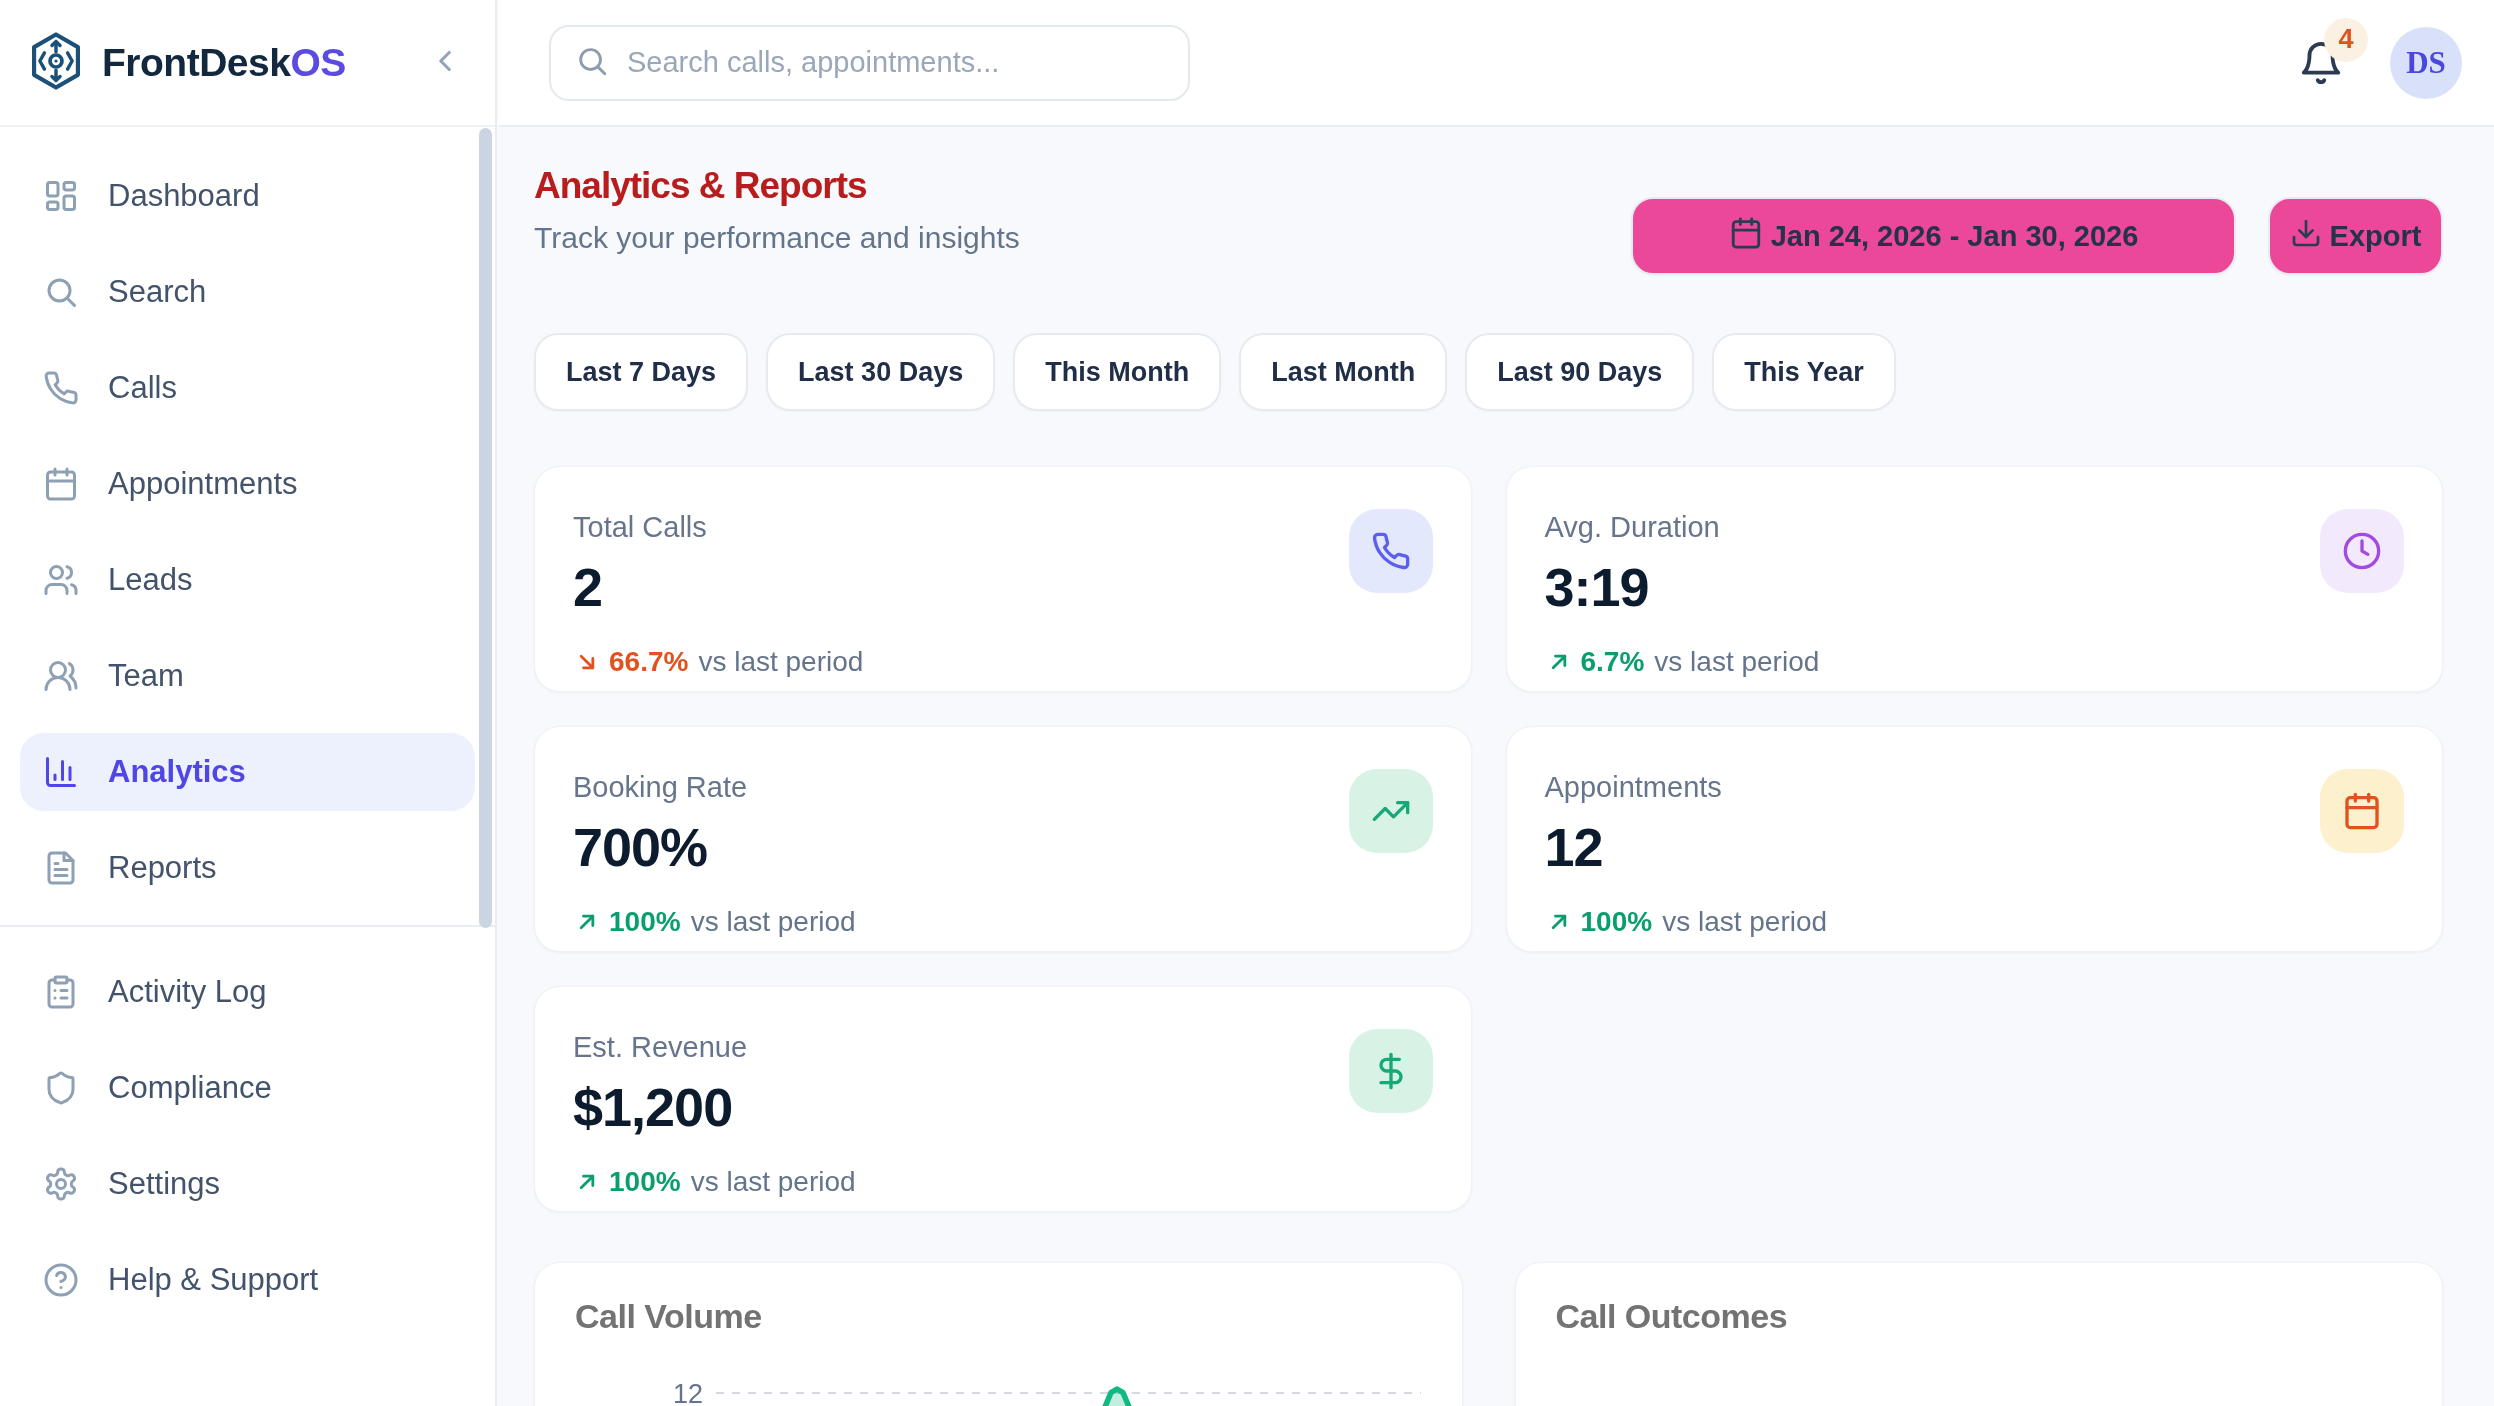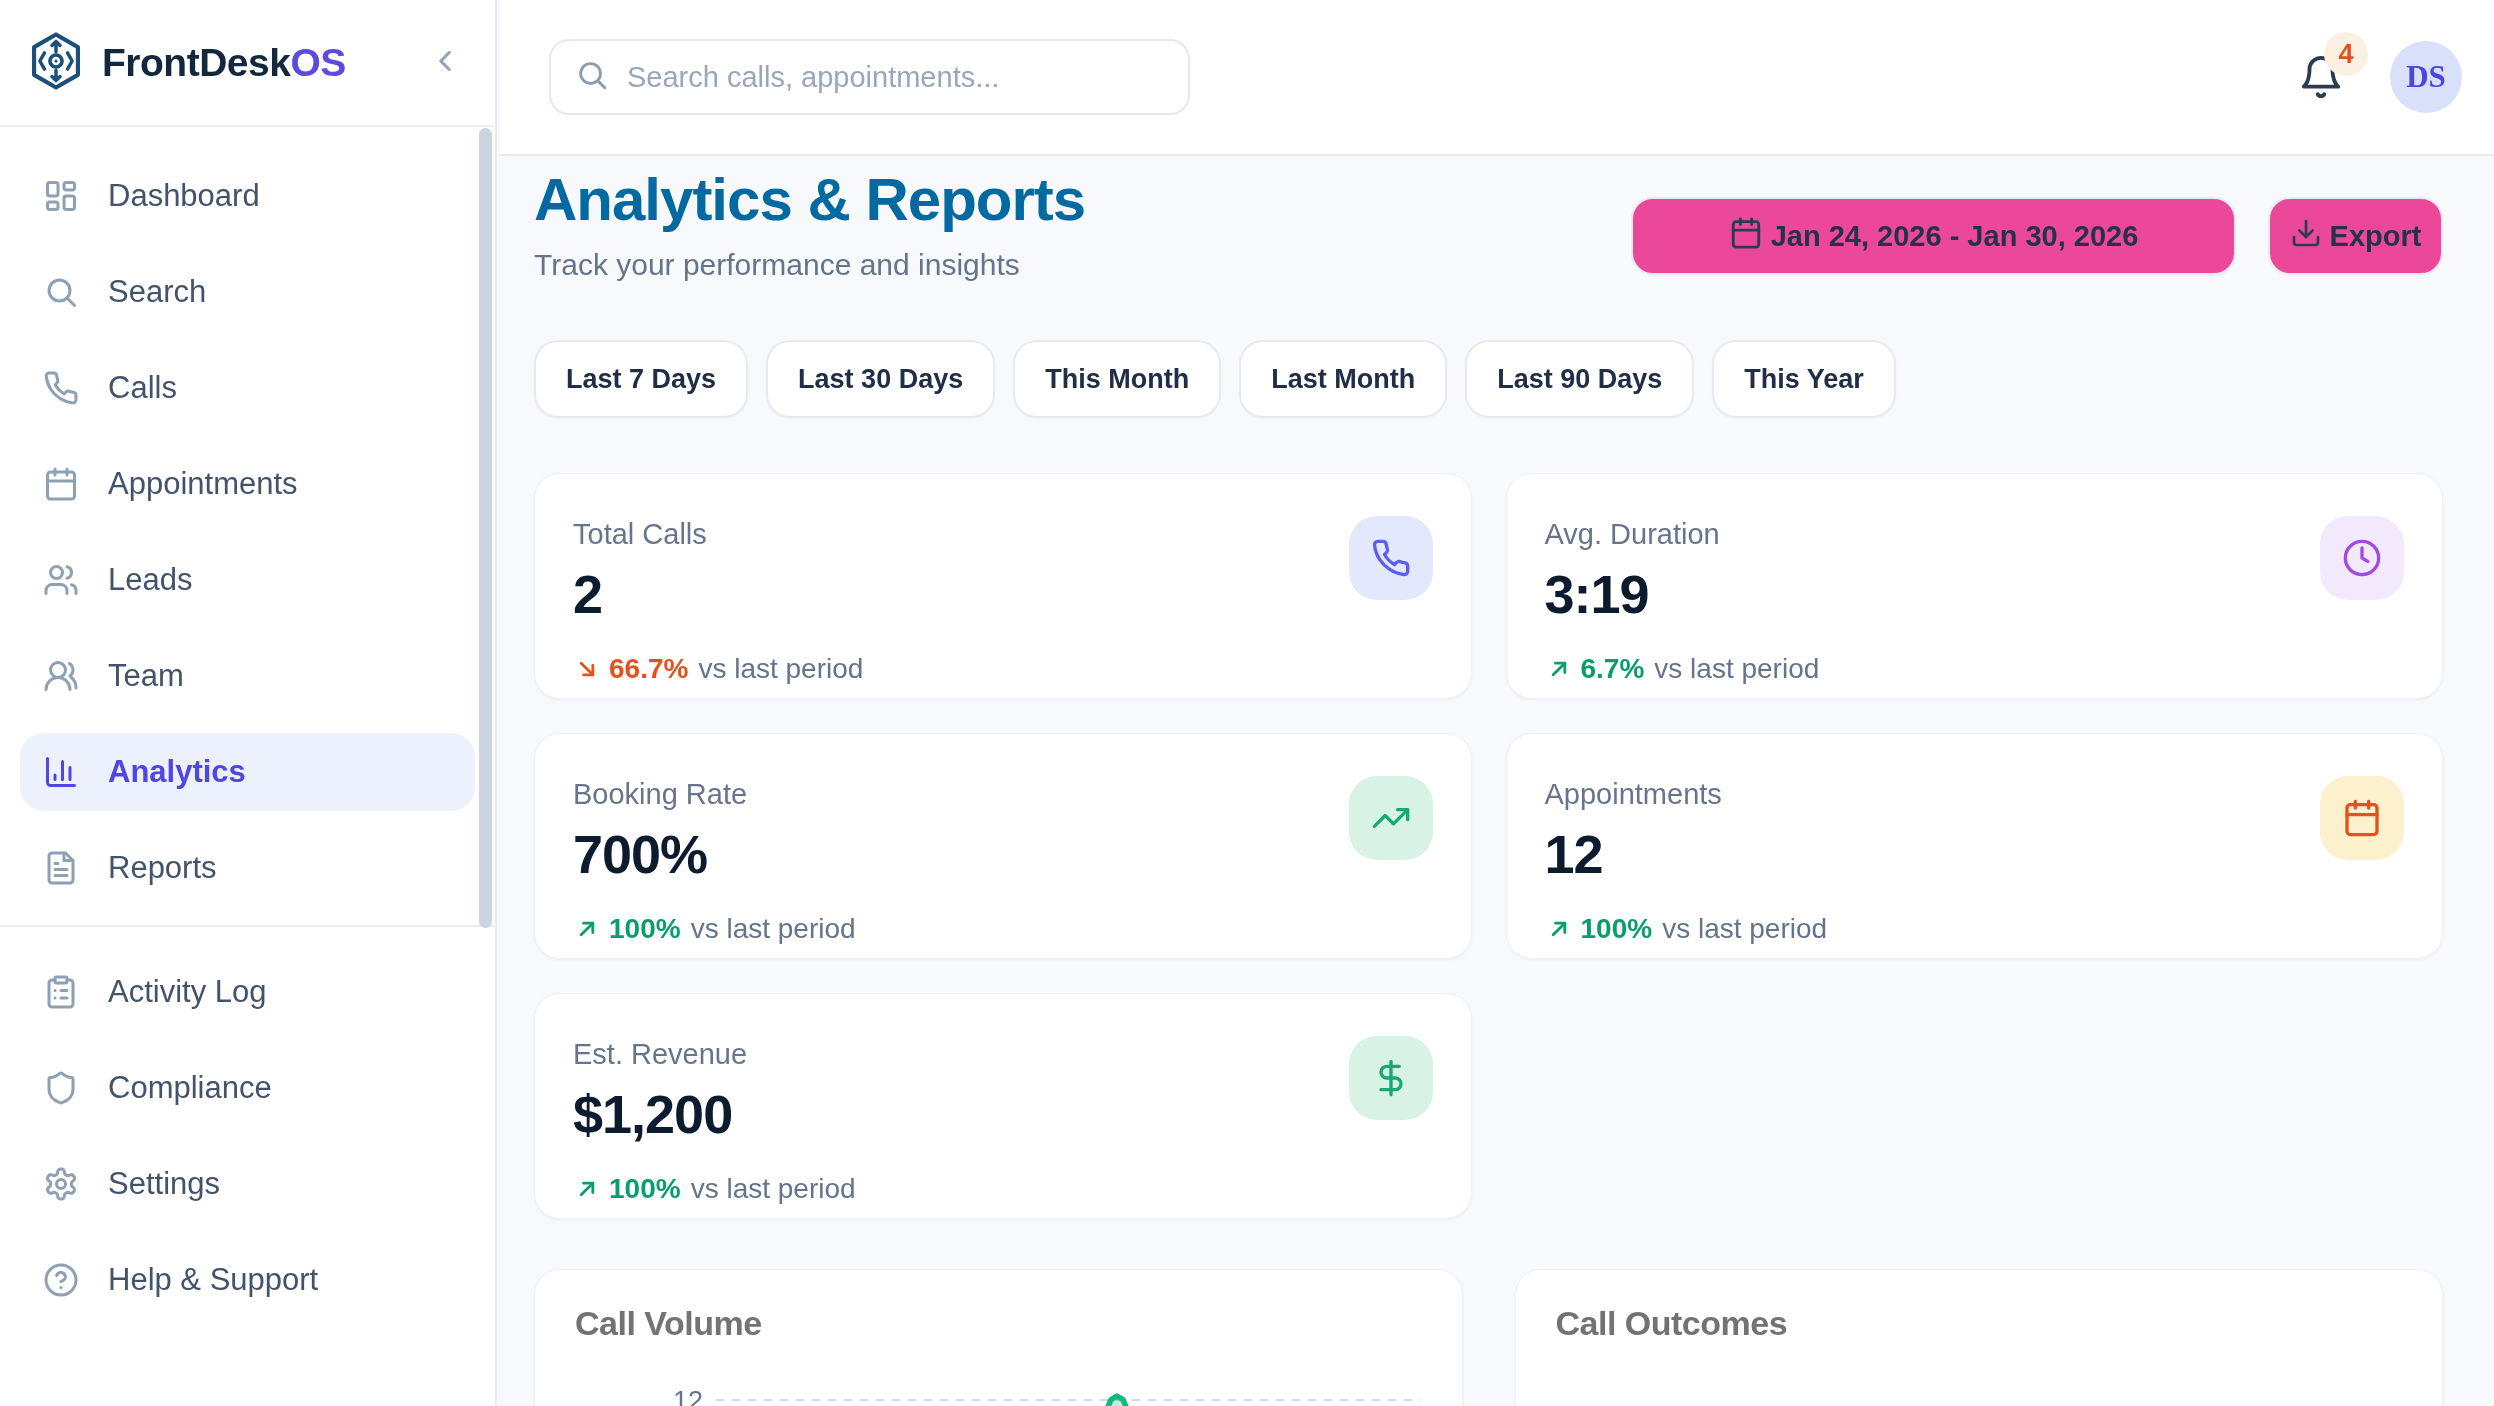--- a/index.html
+++ b/index.html
@@ -31,21 +31,21 @@
   .nav-item .nav-ic { width:38px; height:38px; margin-right:28px; display:flex; align-items:center; justify-content:center; color:#8ea0b4; }
   .nav-item.active { background:#edf1fd; color:#4f46e5; font-weight:600; }
   .nav-item.active .nav-ic { color:#4f46e5; }
   .nav-divider { border-top:2px solid #e9edf2; margin:8px 0 26px 0; }
   .side-scrollbar {
     position:absolute; right:3px; top:128px; width:13px; height:800px;
     border-radius:8px; background:#cbd5e1;
   }
   
   .topbar {
-    position:absolute; left:499px; top:0; width:1995px; height:156px;
+    position:absolute; left:499px; top:0; width:1995px; height:127px;
     background:#ffffff; border-bottom:2px solid #e9edf2;
     display:flex; align-items:center; padding:0 32px 0 50px;
   }
   .search {
     width:641px; height:76px; border:2px solid #e4e9f0; border-radius:20px;
     display:flex; align-items:center; padding:0 24px; background:#fff;
   }
   .search svg { flex:0 0 auto; }
   .search input {
     border:none; outline:none; flex:1; margin-left:18px;
@@ -61,21 +61,21 @@
     display:flex; align-items:center; justify-content:center;
   }
   .avatar {
     width:72px; height:72px; border-radius:50%; background:#d9e0fa;
     color:#4b46dd; font-weight:700; font-size:31px;
     display:flex; align-items:center; justify-content:center; cursor:pointer;font-family:Liberation Serif, serif;
   }
   
   .main { position:absolute; left:499px; top:127px; width:1995px; height:1279px; padding:38px 51px 0 35px; }
   .page-head { display:flex; align-items:flex-start; }
-  .page-title { font-size:60px; font-weight:800; letter-spacing:-1px; color:#0369a1; }
+  .page-title { font-size:37px; font-weight:800; letter-spacing:-1px; color:#b91c1c; }
   .page-sub { margin-top:14px; font-size:30px; color:#64748b; }
   .head-actions { margin-left:auto; margin-top:32px; display:flex; gap:32px; }
   .btn {
     height:78px; background:#ec4899; border:2px solid #e7ebf1; border-radius:22px;
     display:flex; align-items:center; justify-content:center; gap:8px;
     font-size:29px; font-weight:600; color:#25324a; cursor:pointer;
     box-shadow:0 1px 2px rgba(16,24,40,.04);
   }
   .btn-date { width:605px; }
   .btn-export { width:175px; }

